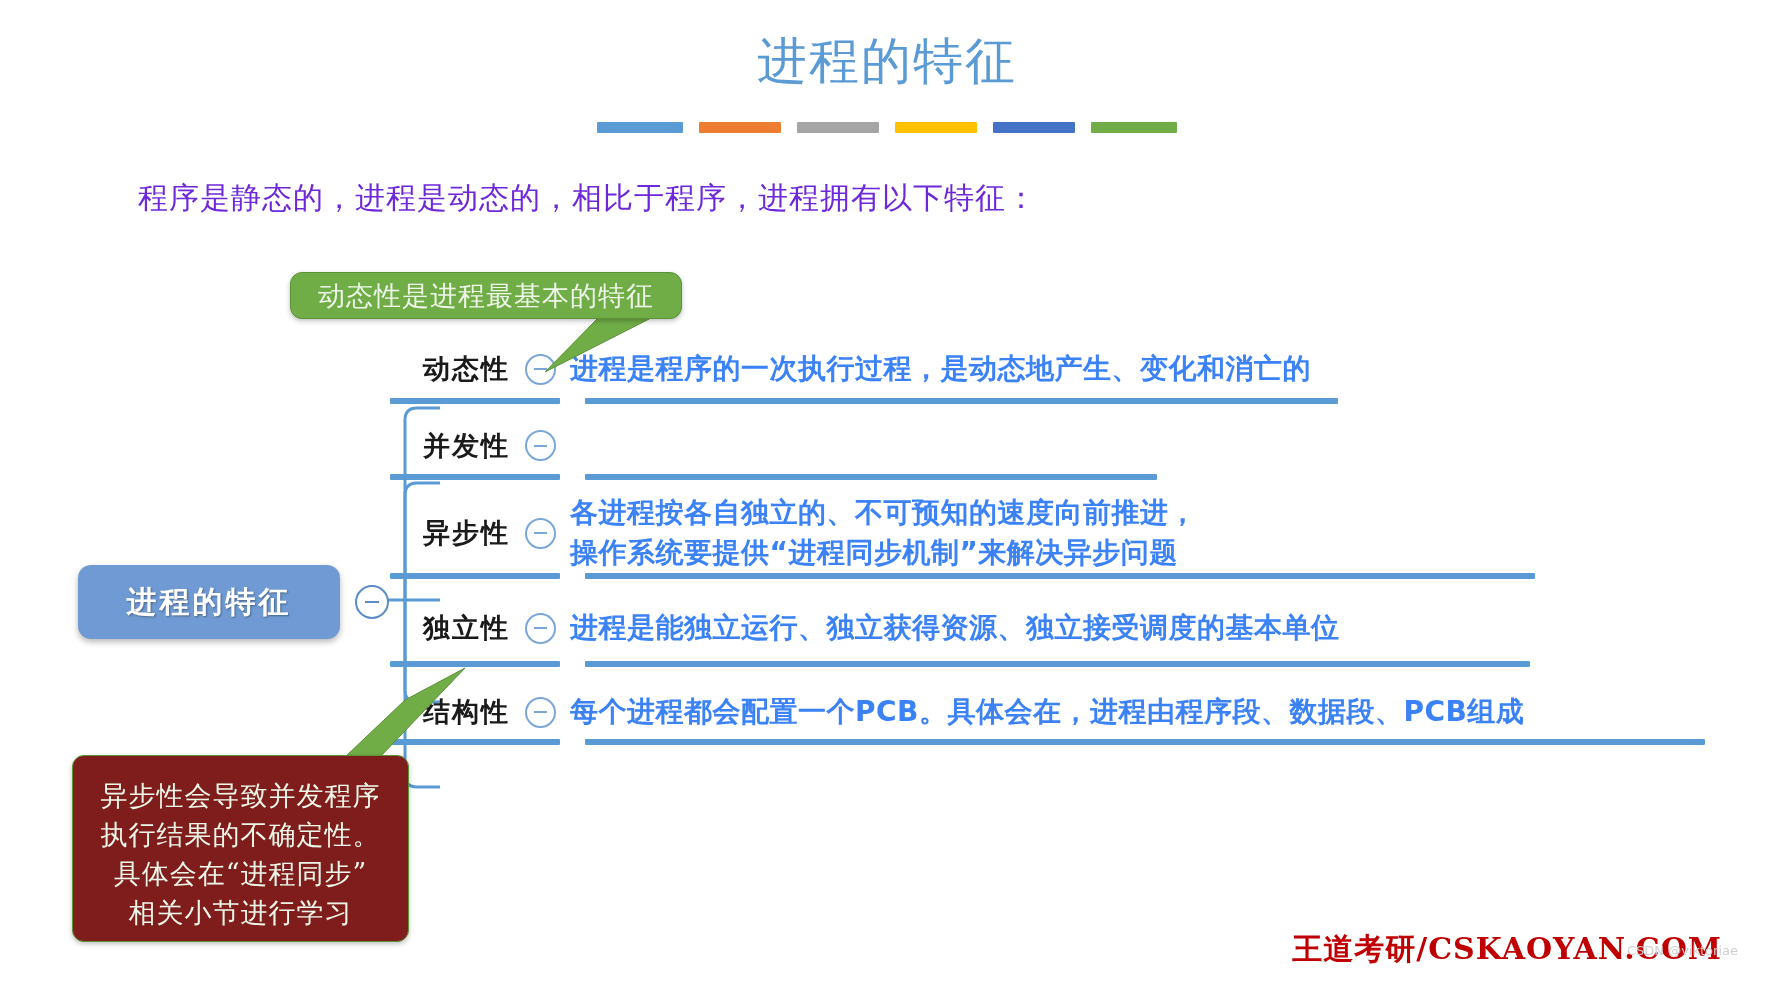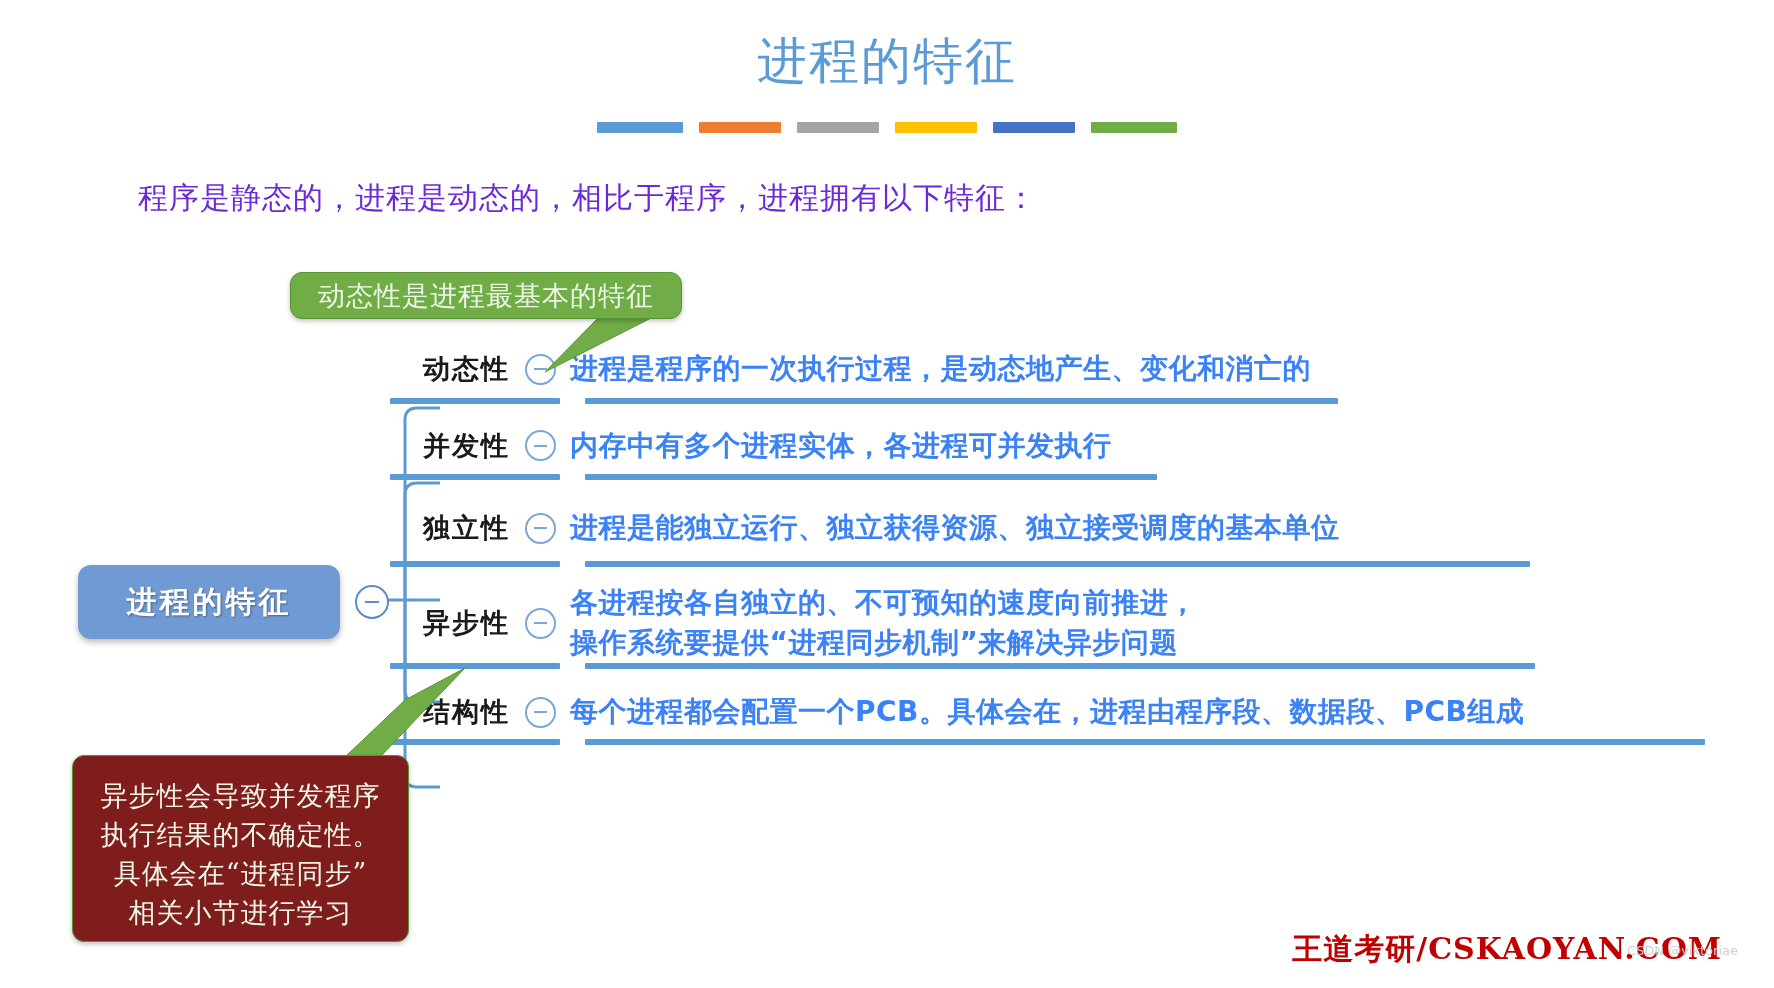--- a/index.html
+++ b/index.html
@@ -180,48 +180,47 @@
       <div class="rowline" style="left: 195px; top: 68px; width: 753px; background: rgb(91, 155, 213);"></div>
     </div>
 
     <div class="row" style="height:75px;">
       <div class="label">并发性</div>
       <div class="toggle">
           <div class="circ">
             <i></i>
           </div>
         </div>
-      <div class="desc">内存中有多个进程实体，各进程可并发执行</div>
       <div class="rowline" style="left: 0px; top: 66px; width: 170px; background: rgb(91, 155, 213);"></div>
       <div class="rowline" style="left: 195px; top: 66px; width: 572px; background: rgb(91, 155, 213);"></div>
-    </div>
-
-    <div class="row" style="height:90px;">
-      <div class="label">独立性</div>
-      <div class="toggle">
-          <div class="circ">
-            <i></i>
-          </div>
-        </div>
-      <div class="desc">进程是能独立运行、独立获得资源、独立接受调度的基本单位</div>
-      <div class="rowline" style="left: 0px; top: 78px; width: 170px; background: rgb(91, 155, 213);"></div>
-      <div class="rowline" style="left: 195px; top: 78px; width: 945px; background: rgb(91, 155, 213);"></div>
     </div>
 
     <div class="row" style="height:100px;">
       <div class="label">异步性</div>
       <div class="toggle">
           <div class="circ">
             <i></i>
           </div>
         </div>
       <div class="desc">各进程按各自独立的、不可预知的速度向前推进，
 操作系统要提供“进程同步机制”来解决异步问题</div>
       <div class="rowline" style="left: 0px; top: 90px; width: 170px; background: rgb(91, 155, 213);"></div>
       <div class="rowline" style="left: 195px; top: 90px; width: 950px; background: rgb(91, 155, 213);"></div>
+    </div>
+
+    <div class="row" style="height:90px;">
+      <div class="label">独立性</div>
+      <div class="toggle">
+          <div class="circ">
+            <i></i>
+          </div>
+        </div>
+      <div class="desc">进程是能独立运行、独立获得资源、独立接受调度的基本单位</div>
+      <div class="rowline" style="left: 0px; top: 78px; width: 170px; background: rgb(91, 155, 213);"></div>
+      <div class="rowline" style="left: 195px; top: 78px; width: 945px; background: rgb(91, 155, 213);"></div>
     </div>
 
     <div class="row" style="height:78px;">
       <div class="label">结构性</div>
       <div class="toggle">
           <div class="circ">
             <i></i>
           </div>
         </div>
       <div class="desc">每个进程都会配置一个PCB。具体会在，进程由程序段、数据段、PCB组成</div>

